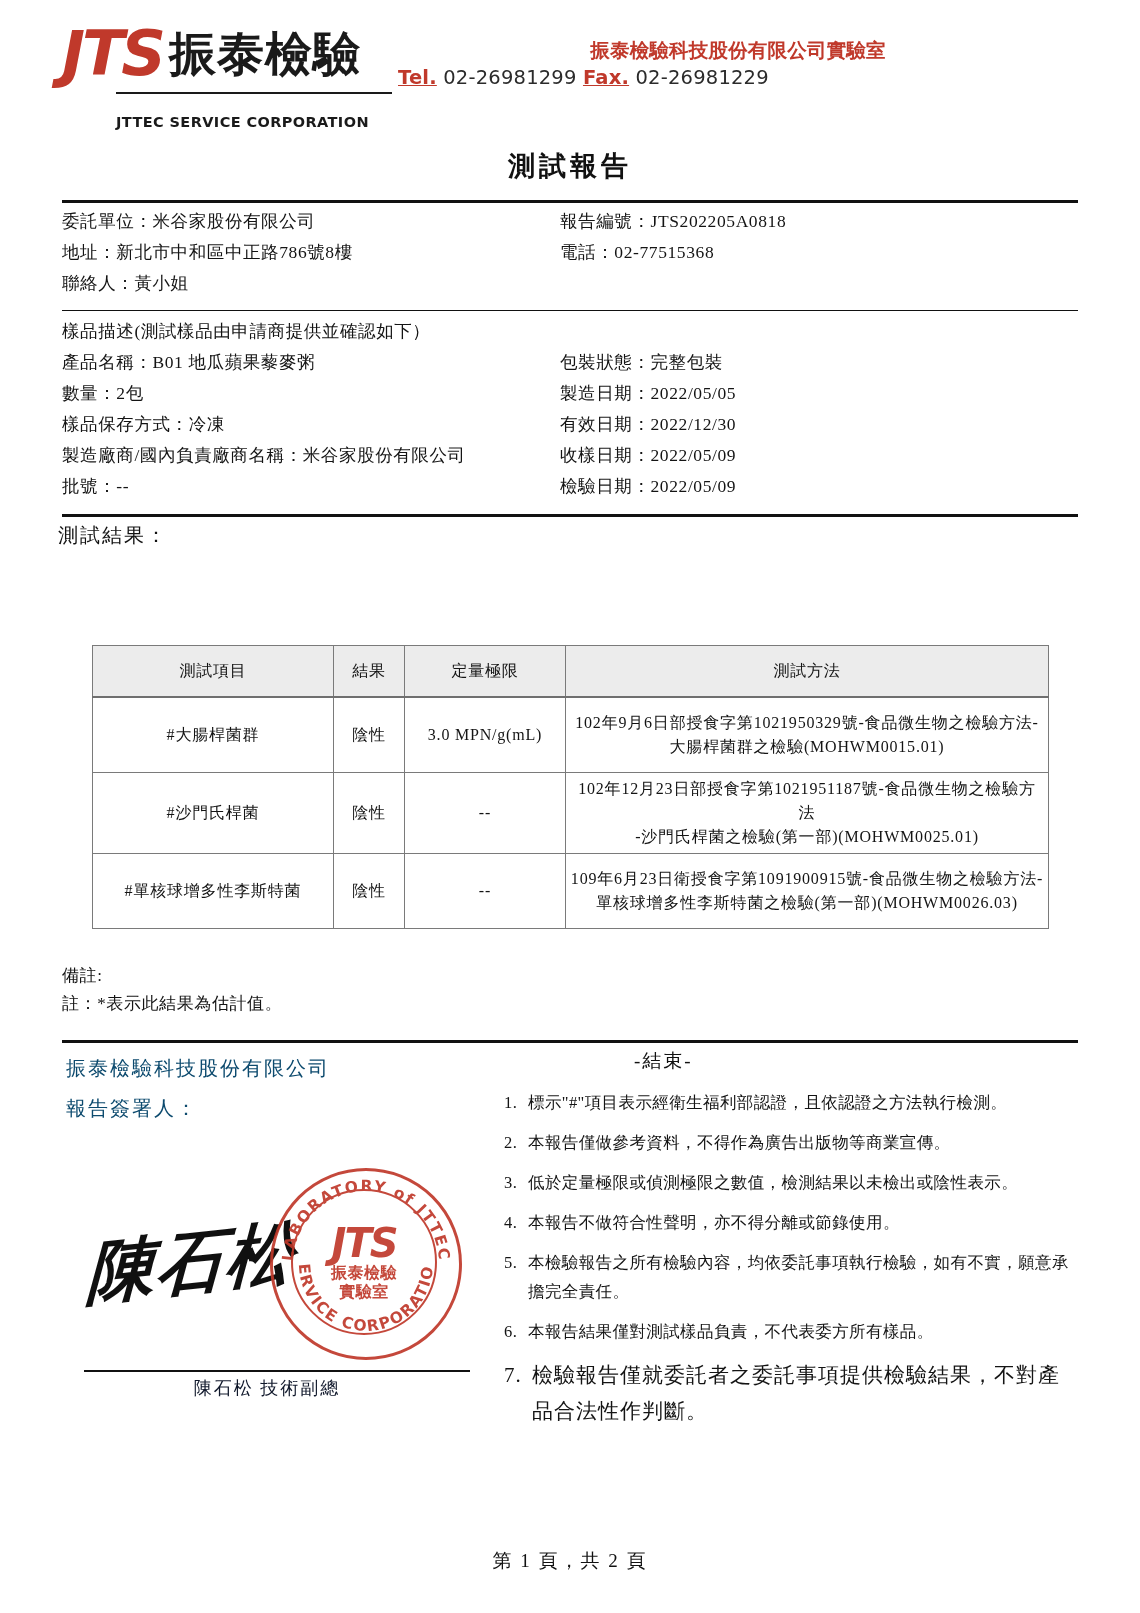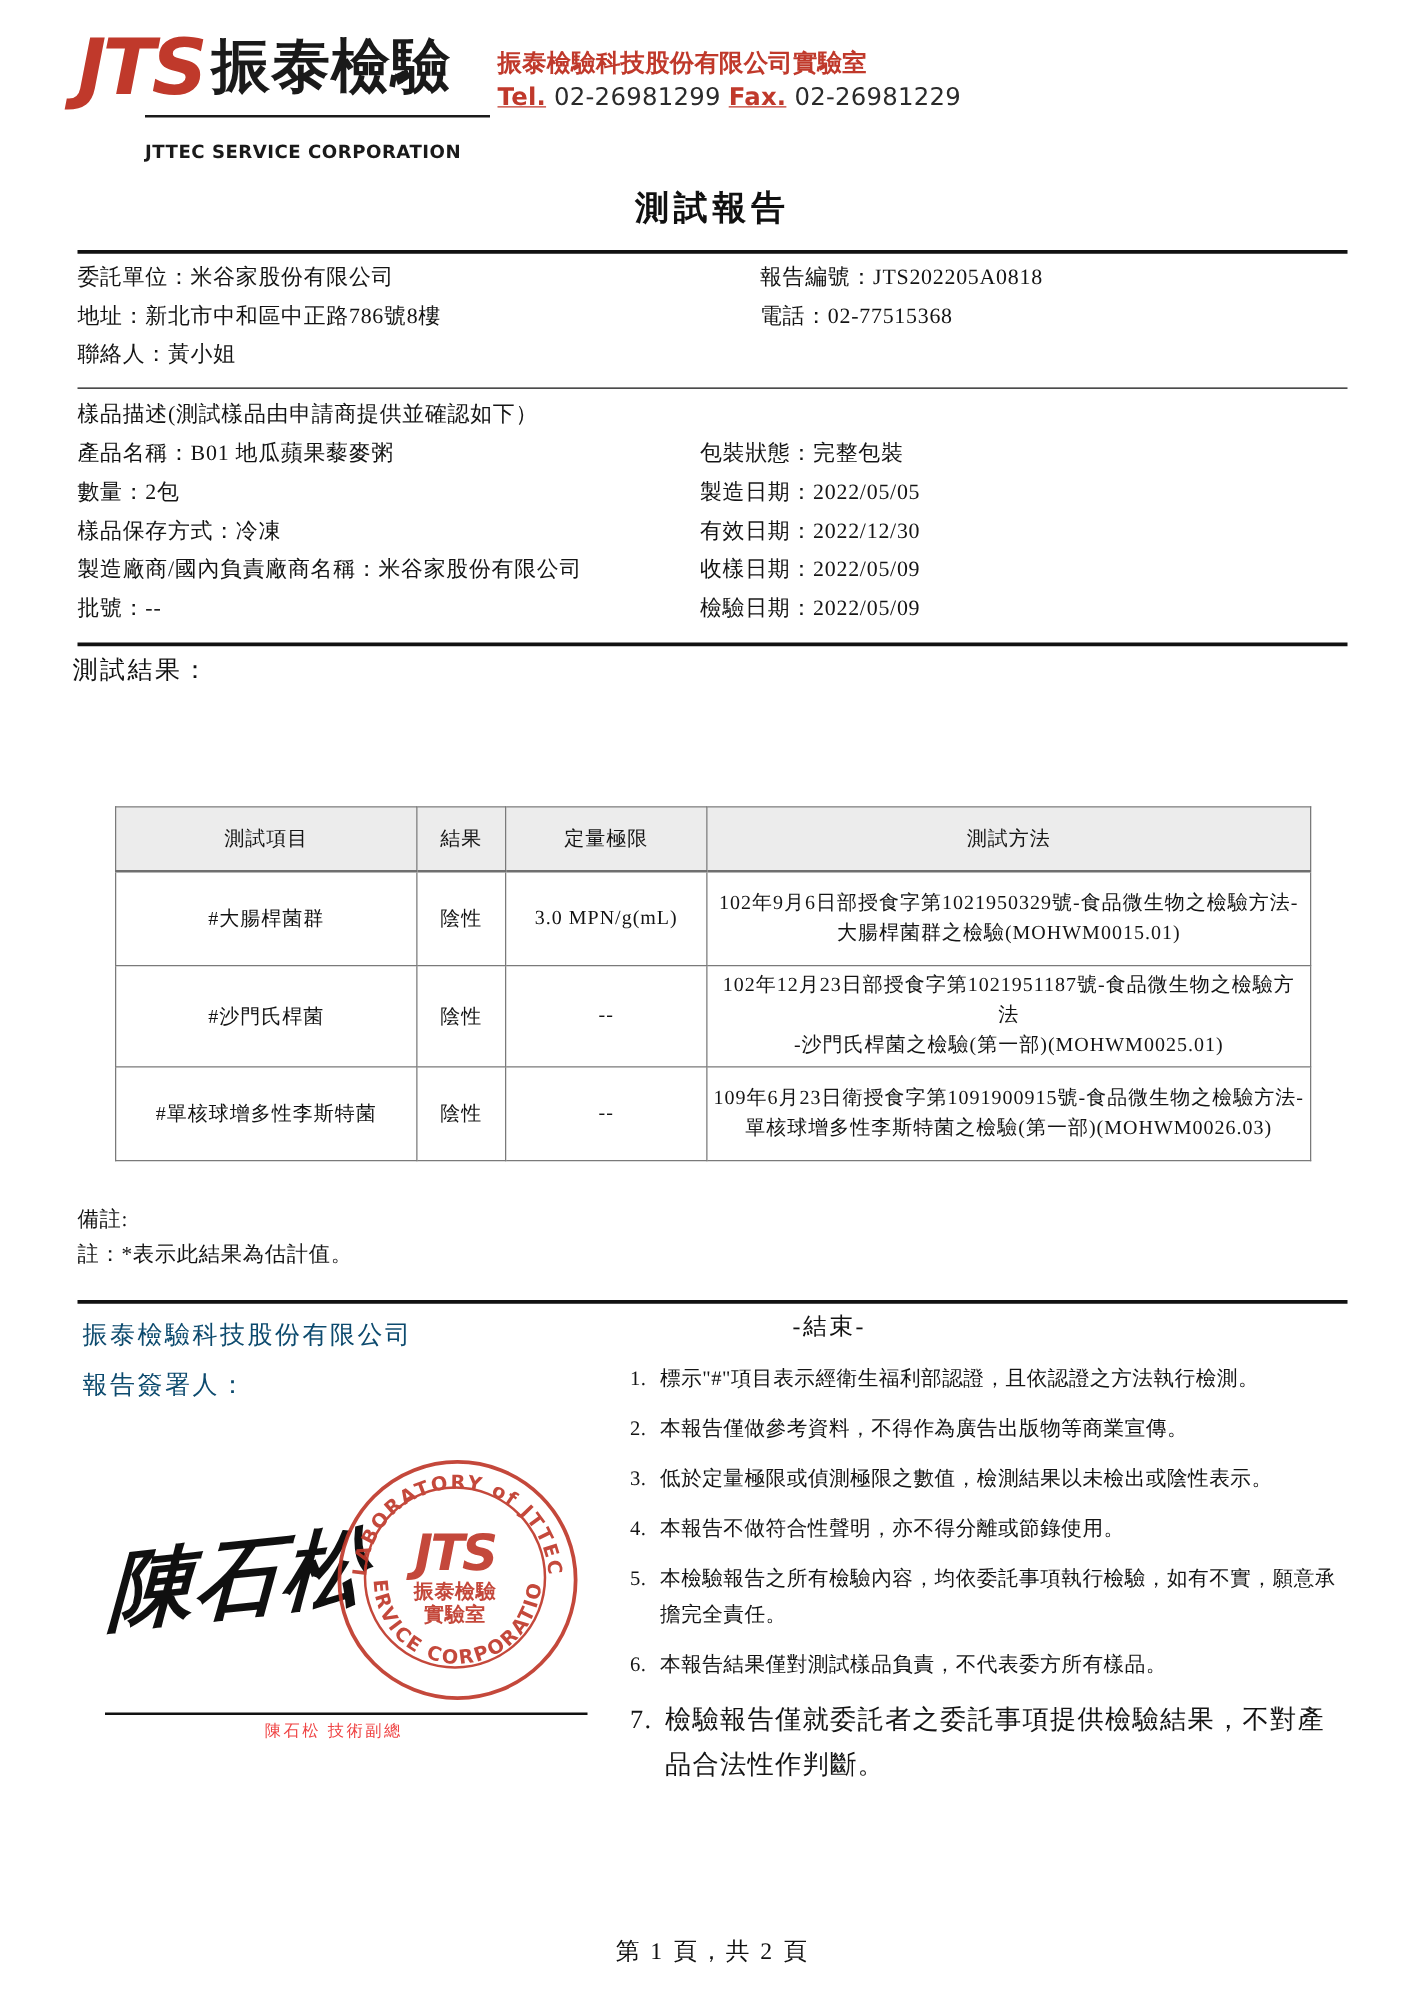--- a/index.html
+++ b/index.html
@@ -81,20 +81,21 @@
     padding-left: 6px;
     padding-top: 20px;
     font-family: "DejaVu Sans", sans-serif;
   }
   .addr-line1 {
     color: #c0392b;
     font-size: 19.5px;
     font-weight: bold;
     line-height: 26px;
     letter-spacing: 0.2px;
+    text-align: center;
   }
   .addr-line2 {
     color: #2b2b2b;
     font-size: 19.5px;
     line-height: 28px;
     letter-spacing: 0.2px;
   }
   .addr-line3 {
     font-size: 19.5px;
     line-height: 28px;
@@ -289,23 +290,23 @@
     top: 230px;
     width: 386px;
     border-top: 2px solid #111;
   }
   .sig-name {
     position: absolute;
     left: 0;
     top: 236px;
     width: 410px;
     text-align: center;
-    font-size: 13px;
+    font-size: 18px;
     letter-spacing: 2px;
-    color: #ef4444;
+    color: #0f172a;
   }
   .stamp {
     position: absolute;
     left: 208px;
     top: 28px;
     width: 186px;
     height: 186px;
     border-radius: 50%;
     border: 3px solid #c0392b;
     opacity: 0.92;
@@ -390,21 +391,21 @@
         <span class="lbl">Fax.</span>
         <span>02-26981229</span>
       </div>
     </div>
   </div>
 
   <div class="doc-title">測試報告</div>
 
   <div class="rule" style="top:200px;"></div>
 
-  <div class="info-sec" style="top:206px;gap:48px;">
+  <div class="info-sec" style="top:206px;">
     <div class="col-left">
       <div class="info-line">委託單位：米谷家股份有限公司</div>
       <div class="info-line">地址：新北市中和區中正路786號8樓</div>
       <div class="info-line">聯絡人：黃小姐</div>
     </div>
     <div class="col-right">
       <div class="info-line">報告編號：JTS202205A0818</div>
       <div class="info-line">電話：02-77515368</div>
     </div>
   </div>

